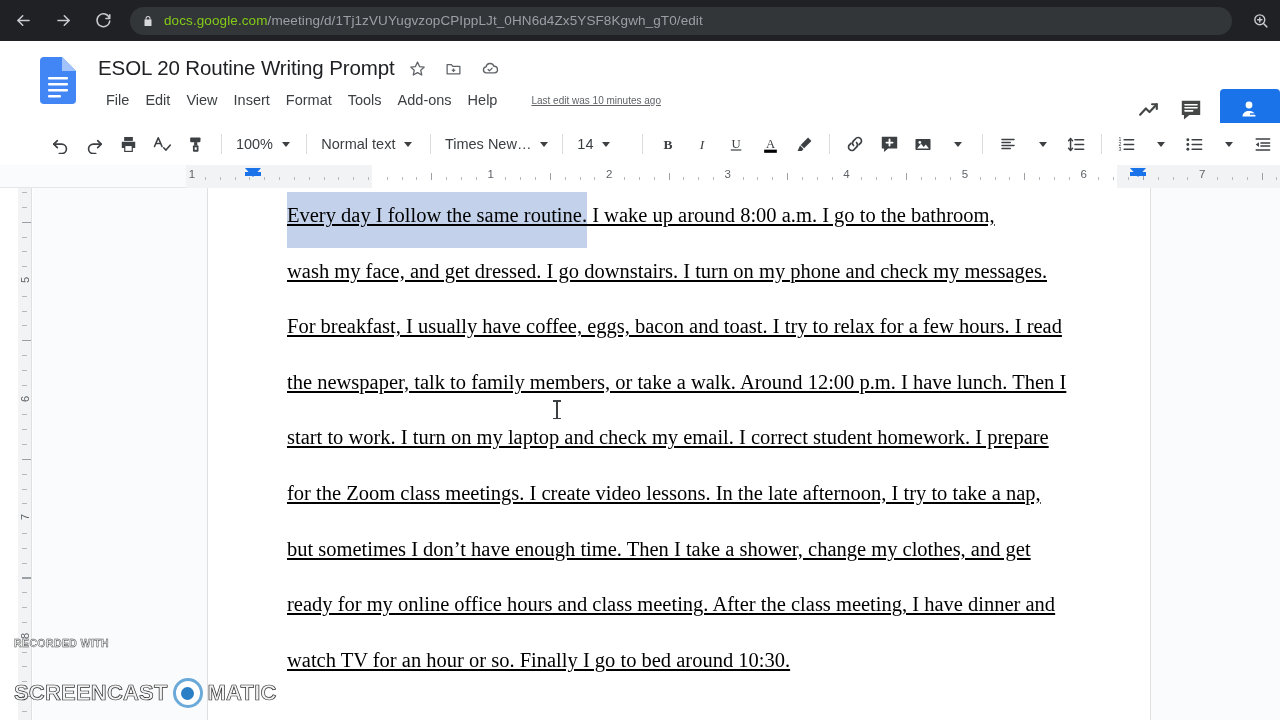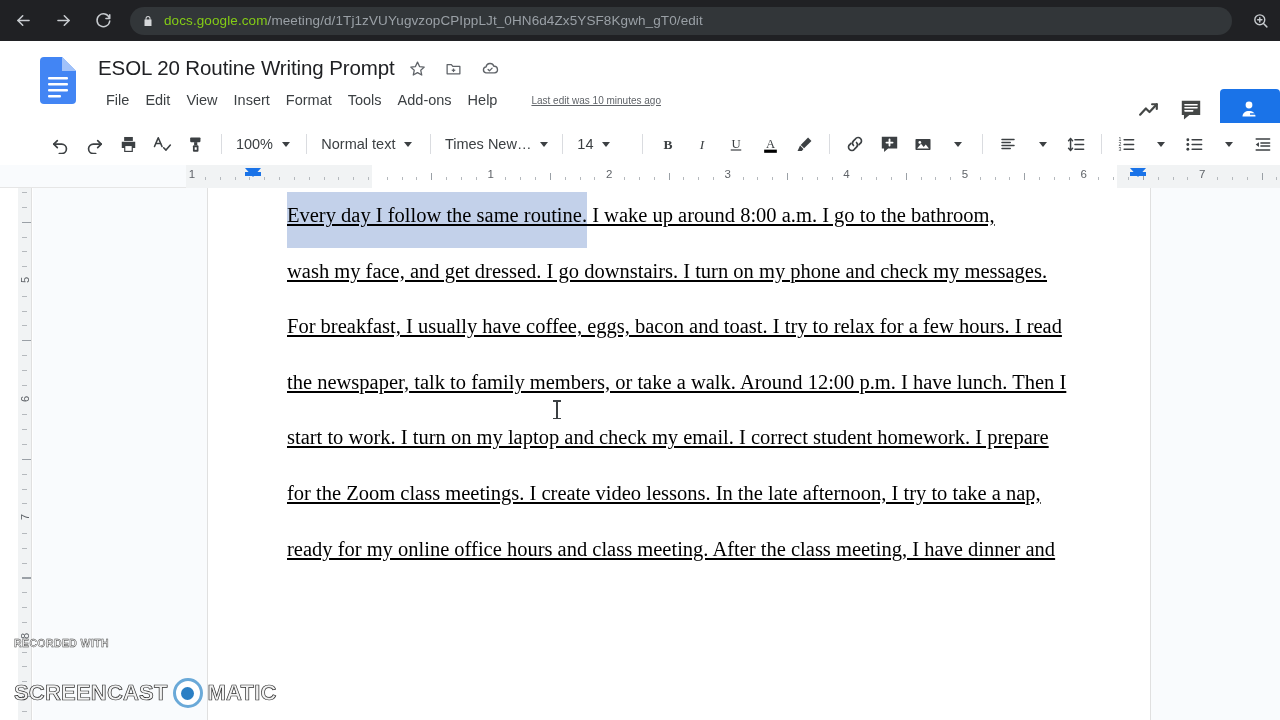--- a/index.html
+++ b/index.html
@@ -697,21 +697,23 @@
 
   <div class="canvas">
     <div class="page">
       <div class="doc-body">
         <div class="doc-line"><span class="sel">Every day I follow the same routine.</span><span> I wake up around 8:00 a.m.  I go to the bathroom,</span></div>
         <div class="doc-line">wash my face, and get dressed. I go downstairs. I turn on my phone and check my messages.</div>
         <div class="doc-line">For breakfast, I usually have coffee, eggs, bacon and toast. I try to relax for a few hours.  I read</div>
         <div class="doc-line">the newspaper, talk to family members, or take a walk. Around 12:00 p.m. I have lunch. Then I</div>
         <div class="doc-line">start to work.  I turn on my laptop and check my email.  I correct student homework.  I prepare</div>
         <div class="doc-line">for the Zoom class meetings.  I create video lessons. In the late afternoon, I try to take a nap,</div>
+        <div class="doc-line">but sometimes I don’t have enough time.  Then I take a shower, change my clothes, and get</div>
         <div class="doc-line">ready for my online office hours and class meeting. After the class meeting, I have dinner and</div>
+        <div class="doc-line">watch TV for an hour or so. Finally I go to bed around 10:30.</div>
       </div>
       <div class="caret-mouse"></div>
 
     </div>
   </div>
 
   <div class="watermark">
     <span class="wm-top">RECORDED WITH</span>
     <span class="wm-main">
       <span>SCREENCAST</span>

